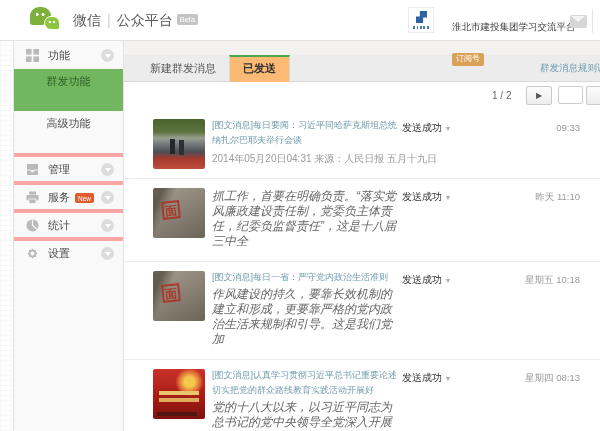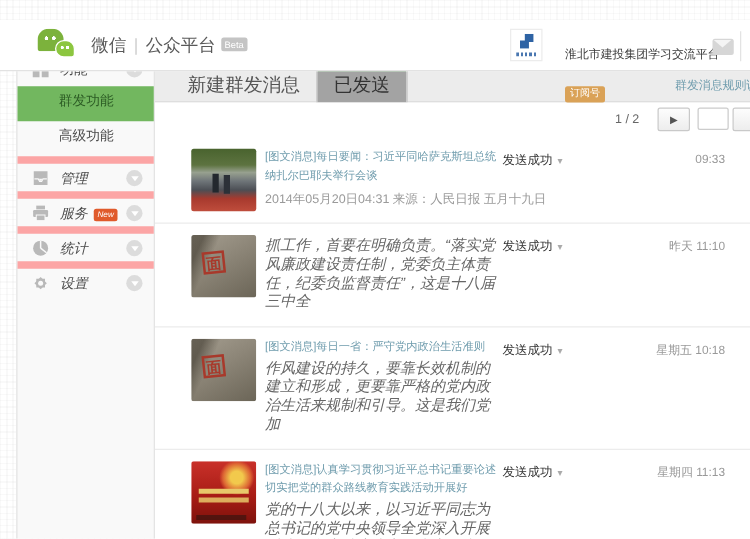--- a/index.html
+++ b/index.html
@@ -6,21 +6,21 @@
   html,body { width:600px; height:431px; }
   body {
     position:relative; overflow:hidden; background:#fff;
     font-family:"Liberation Sans","DejaVu Sans",sans-serif;
     background-image:
       repeating-linear-gradient(0deg, rgba(0,0,0,.022) 0 1px, transparent 1px 5px),
       repeating-linear-gradient(90deg, rgba(0,0,0,.022) 0 1px, transparent 1px 5px);
   }
 
   
-  .hdr { position:absolute; left:0; top:16px; width:600px; height:41px; background:#fff;
+  .hdr { position:absolute; left:0; top:0; width:600px; height:41px; background:#fff;
          border-bottom:1px solid #e2e2e2; z-index:6; }
   .wx-logo { position:absolute; left:30px; top:7px; width:34px; height:27px; }
   .wx-b1 { position:absolute; left:0; top:0; width:21px; height:18px; border-radius:10px 10px 10px 3px;
            background:
             radial-gradient(circle at 34% 42%, #fff 1.4px, transparent 1.6px),
             radial-gradient(circle at 62% 42%, #fff 1.4px, transparent 1.6px),
             #7cb23c; }
   .wx-b2 { position:absolute; left:14px; top:9px; width:16px; height:14px; border-radius:8px 8px 3px 8px;
            border:1.5px solid #fff;
            background:
@@ -44,39 +44,39 @@
           border-radius:2px; }
   .mail::after { content:""; position:absolute; left:1px; top:1px; width:13px; height:7px;
           border-left:7.5px solid transparent; border-right:7.5px solid transparent;
           border-top:6px solid #f4f4f4; width:0; }
   .hdr-div { position:absolute; left:592px; top:9px; width:1px; height:24px; background:#e3e3e3; }
 
   
   .sidebar { position:absolute; left:13px; top:32px; width:111px; bottom:0; background:#f9f9f9;
              border:1px solid #e4e4e4; border-bottom:none; padding-top:8px; z-index:5; }
   .grp { height:28px; display:flex; align-items:center; padding:0 9px 0 12px; position:relative; }
-  .grp.bordered { border-top:6px solid #fca5a5;font-style:italic; }
+  .grp.bordered { border-top:4px solid #fca5a5; }
   .grp .lbl { margin-left:9px; font-size:11px; color:#4c4c4c; flex:1; white-space:nowrap; }
   .icn { width:13px; height:13px; flex:none; display:block; }
   .garrow { width:13px; height:13px; border-radius:50%; background:#dcdcdc; position:relative; flex:none; }
   .garrow::after { content:""; position:absolute; left:3.5px; top:5px; border-left:3px solid transparent;
                    border-right:3px solid transparent; border-top:4px solid #fff; }
-  .sub { height:28px; line-height:24px; padding-left:33px; font-size:11px; color:#4c4c4c; white-space:nowrap; }
+  .sub { height:42px; line-height:24px; font-size:11px; color:#4c4c4c; white-space:nowrap;text-align:center; }
   .sub.active { background:#72b75f; color:#2d5d25; }
   .badge-new { margin-left:5px; background:#e05a2b; color:#fff; font-size:6.5px; line-height:1;
                padding:1.5px 3px; border-radius:2px; }
 
   
   .main { position:absolute; left:124px; top:41px; width:496px; bottom:0; z-index:4; }
   .main-gap { height:14px; background:#f3f2f1; }
   .tabstrip { height:27px; background:#ececec; border-bottom:1px solid #d9d9d9; position:relative;
               display:flex; padding-left:13px; }
-  .tab { line-height:27px; padding:0 13px; font-size:15px; color:#555; white-space:nowrap; }
-  .tab.active { background:#a3a3a3; border:1px solid #d9d9d9; border-top:2px solid #4aa74a; border-bottom:none;
-                margin-bottom:-1px; line-height:23px; color:#333; }
+  .tab { line-height:27px; padding:0 13px; font-size:11px; color:#555; white-space:nowrap; }
+  .tab.active { background:#fdba74; border:1px solid #d9d9d9; border-top:2px solid #4aa74a; border-bottom:none;
+                margin-bottom:-1px; line-height:23px; color:#333;font-weight:bold; }
   .rules { position:absolute; left:416px; top:7px; font-size:9.5px; color:#6f9cad; white-space:nowrap; }
 
   .toolbar { height:28px; background:#fff; position:relative; }
   .pg-ind  { position:absolute; left:368px; top:8px; font-size:10px; color:#666; white-space:nowrap; }
   .pg-next { position:absolute; left:402px; top:4px; width:26px; height:19px; border:1px solid #c9c9c9;
              border-radius:2px; background:linear-gradient(#fdfdfd,#ededed); font-size:8px; color:#555;
              text-align:center; line-height:18px; }
   .pg-input{ position:absolute; left:434px; top:4px; width:25px; height:18px; border:1px solid #ccc;
              border-radius:2px; font-size:10px; padding:0 3px; }
   .pg-jump { position:absolute; left:462px; top:4px; width:52px; height:19px; border:1px solid #c9c9c9;
@@ -229,17 +229,17 @@
       <div class="snippet">作风建设的持久，要靠长效机制的建立和形成，更要靠严格的党内政治生活来规制和引导。这是我们党加</div>
       <div class="status"><span>发送成功</span><span class="dd-arrow"></span></div>
       <div class="time">星期五 10:18</div>
     </div>
 
     <div class="row">
       <div class="thumb poster"></div>
       <div class="title">[图文消息]认真学习贯彻习近平总书记重要论述切实把党的群众路线教育实践活动开展好</div>
       <div class="snippet">党的十八大以来，以习近平同志为总书记的党中央领导全党深入开展以为民务实清廉为主要内容的党的群众</div>
       <div class="status"><span>发送成功</span><span class="dd-arrow"></span></div>
-      <div class="time">星期四 11:13</div>
+      <div class="time">星期四 08:13</div>
     </div>
 
   </div>
 </div>
 
 </body></html>

